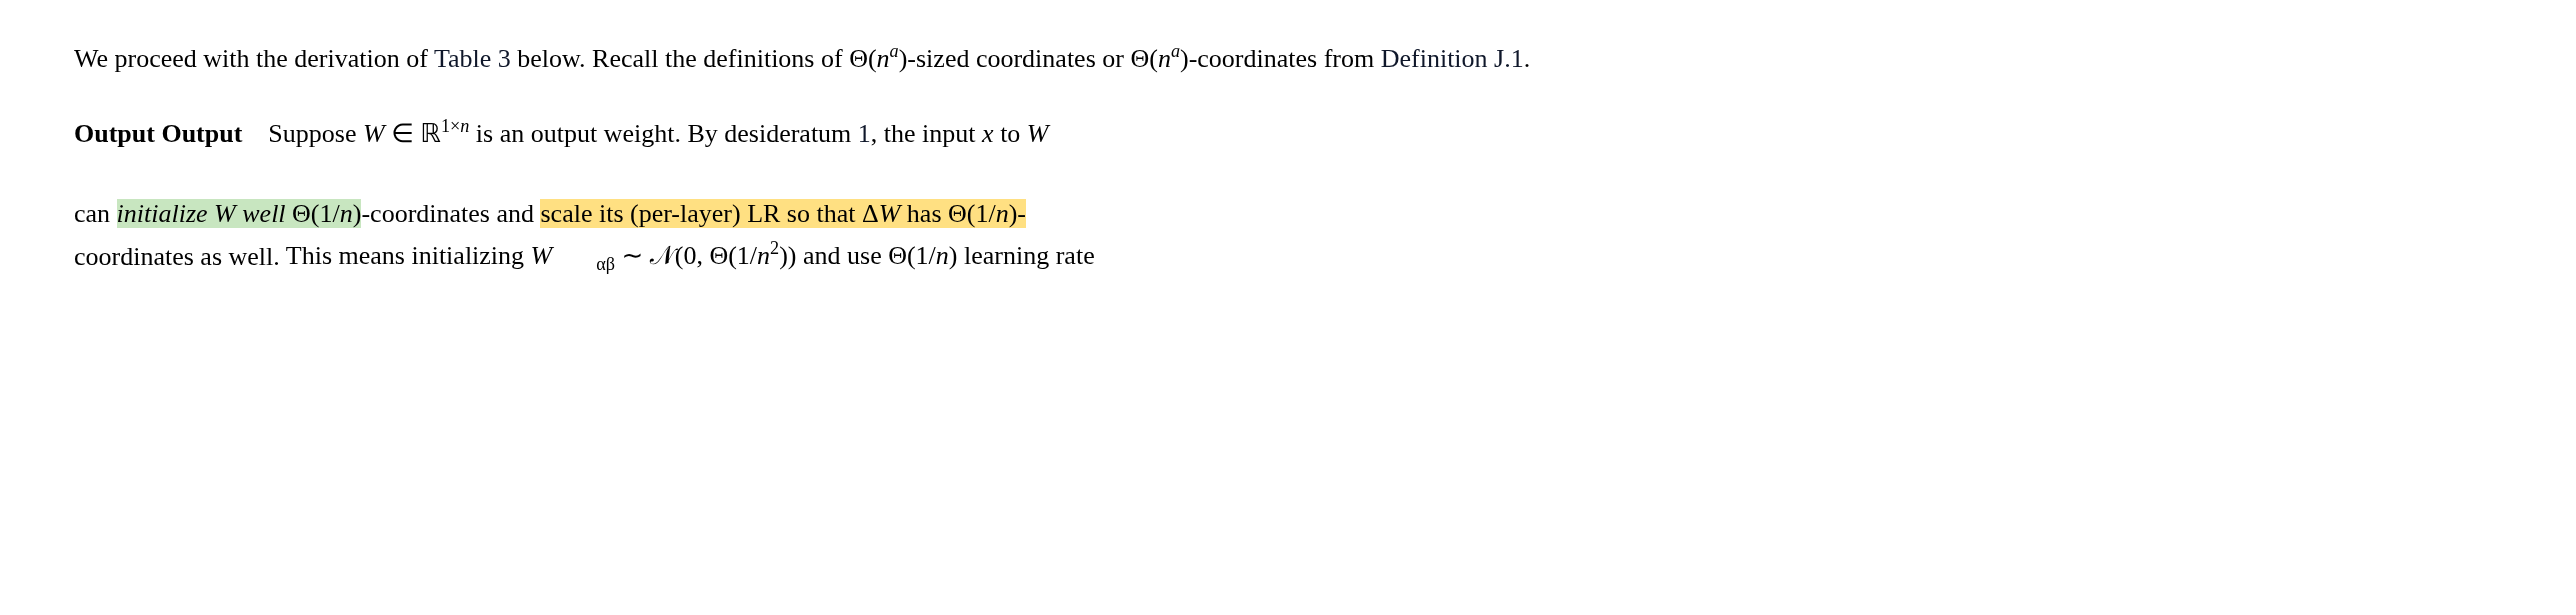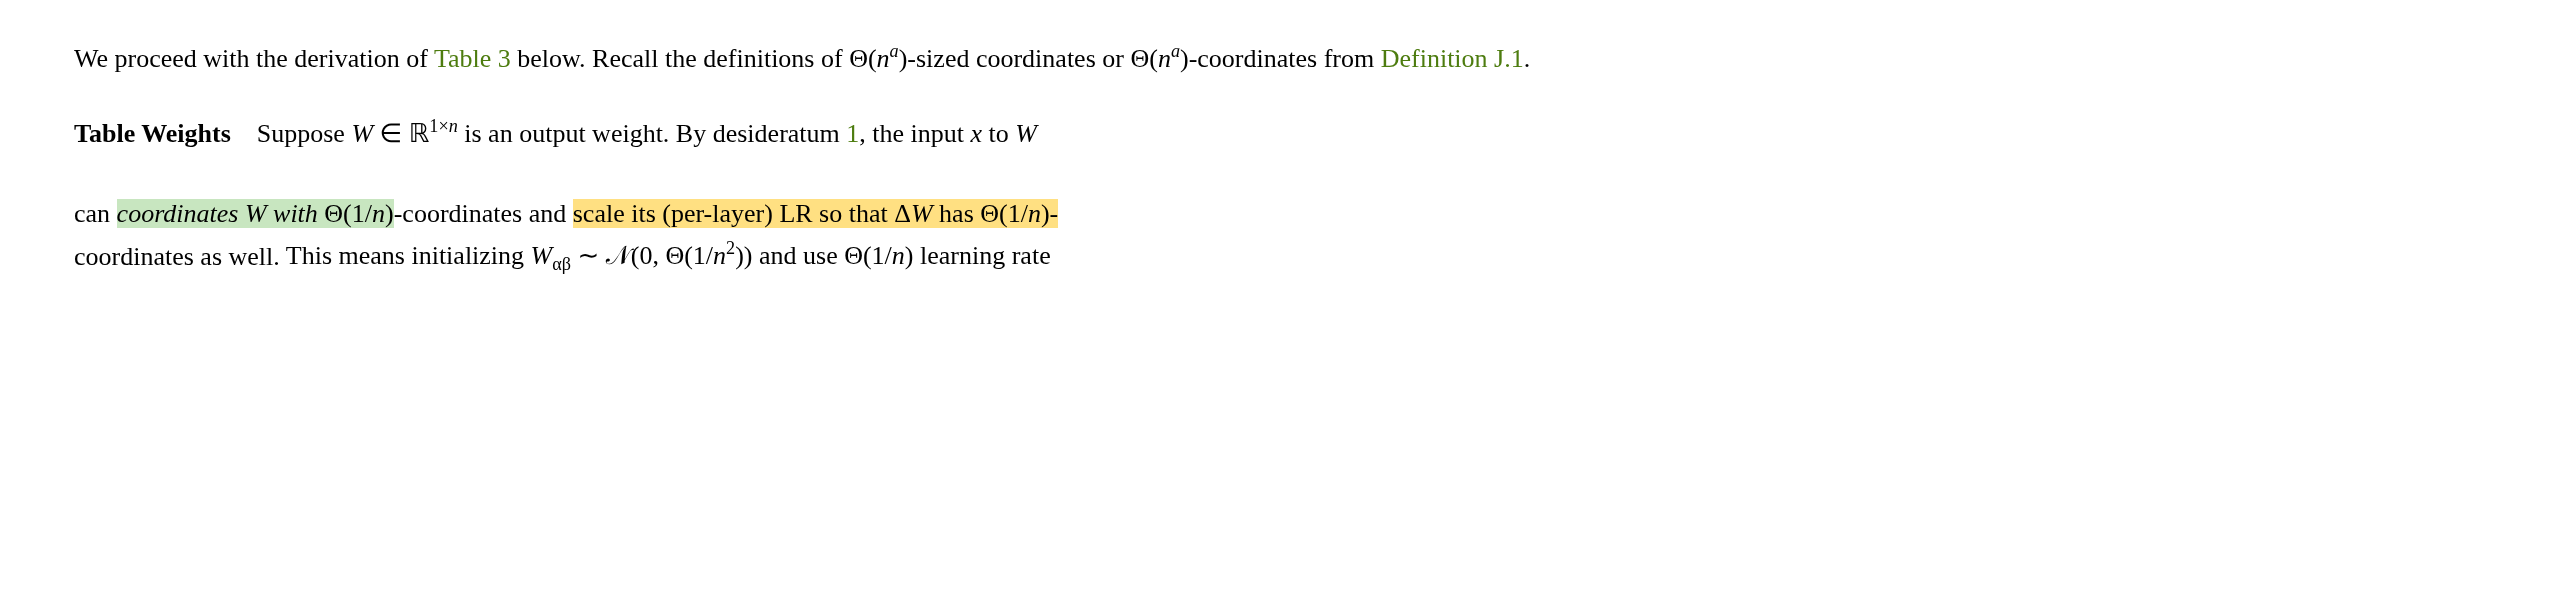--- a/index.html
+++ b/index.html
@@ -29,21 +29,21 @@
 
     .para-first {
       margin-bottom: 33px;
     }
 
     .para-second {
       margin-bottom: 0;
     }
 
     .blue-link {
-      color: #4d7c0f;
+      color: #0f172a;
     }
 
     .bold {
       font-weight: bold;
     }
 
     .italic {
     }
 
     .highlight-green {
@@ -63,32 +63,33 @@
     }
 
     sup {
       font-size: 0.7em;
       vertical-align: super;
     }
 
     sub {
       font-size: 0.7em;
       vertical-align: sub;
+      margin-left: 44px;
     }
   </style>
 </head>
 <body>
 
 <div class="content">
 
   <p class="para-first">
     <span>We proceed with the derivation of </span><span class="blue-link">Table 3</span><span> below. Recall the definitions of Θ(<span class="math">n<sup>a</sup></span>)<span class="italic">-sized coordinates</span> or Θ(<span class="math">n<sup>a</sup></span>)<span class="italic">-coordinates</span> from </span><span class="blue-link">Definition J.1</span><span>.</span>
   </p>
 
   <p class="para-second">
-    <span class="bold">Table Weights</span><span>&nbsp;&nbsp;&nbsp;&nbsp;</span><span>Suppose <span class="math">W</span> ∈ ℝ<sup>1×<span class="math">n</span></sup> is an output weight. By desideratum </span><span class="blue-link">1</span><span>, <span class="underline">the input <span class="math">x</span> to <span class="math">W</span></span></span><br>
+    <span class="bold">Output Output</span><span>&nbsp;&nbsp;&nbsp;&nbsp;</span><span>Suppose <span class="math">W</span> ∈ ℝ<sup>1×<span class="math">n</span></sup> is an output weight. By desideratum </span><span class="blue-link">1</span><span>, <span class="underline">the input <span class="math">x</span> to <span class="math">W</span></span></span><br>
     <br>
-    <span>can <span class="highlight-green underline"><span class="math">coordinates W with</span> Θ(1/<span class="math">n</span>)</span>-coordinates and <span class="highlight-yellow">scale its (per-layer) LR so that Δ<span class="math">W</span> has Θ(1/<span class="math">n</span>)-</span></span><br>
+    <span>can <span class="highlight-green underline"><span class="math">initialize W well</span> Θ(1/<span class="math">n</span>)</span>-coordinates and <span class="highlight-yellow">scale its (per-layer) LR so that Δ<span class="math">W</span> has Θ(1/<span class="math">n</span>)-</span></span><br>
     <span>coordinates as well. <span class="underline">This means initializing <span class="math">W</span><sub>αβ</sub> ∼ 𝒩(0, Θ(1/<span class="math">n</span><sup>2</sup>)) and use Θ(1/<span class="math">n</span>) learning rate</span></span><br>
   </p>
 
 </div>
 
 
 </body></html>

